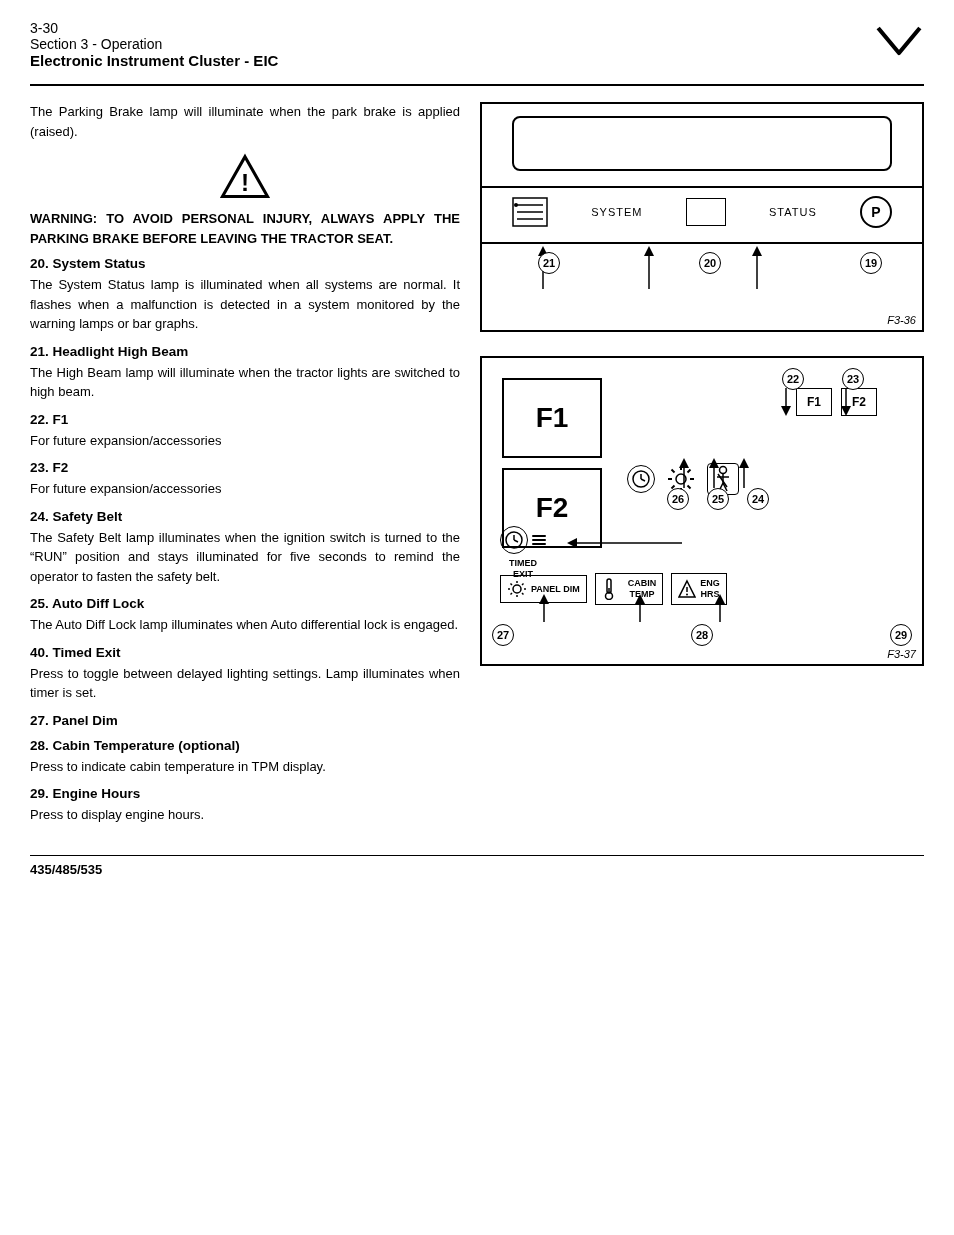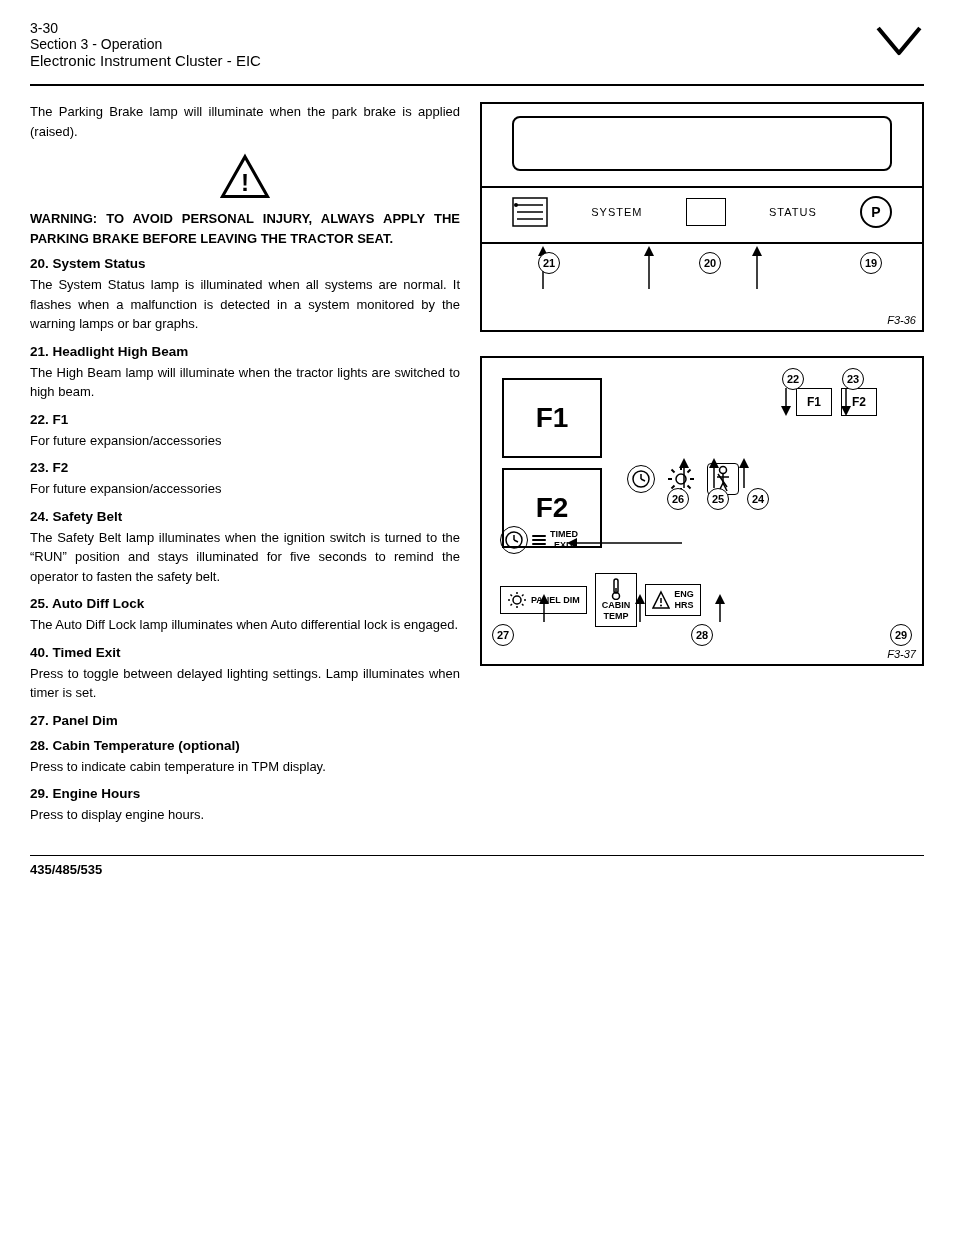--- a/index.html
+++ b/index.html
@@ -19,21 +19,21 @@
     .header {
       display: flex;
       justify-content: space-between;
       align-items: flex-start;
       border-bottom: 2px solid #000;
       padding-bottom: 15px;
       margin-bottom: 16px;
     }
     .header-left .page-num { font-size: 14px; font-weight: normal; }
     .header-left .section { font-size: 14px; }
-    .header-left .title { font-size: 15px; font-weight: normal; }
+    .header-left .title { font-size: 15px; font-weight: bold; }
     .header-right {
       width: 60px;
       height: 40px;
       display: flex;
       align-items: center;
       justify-content: flex-end;
     }
     .brand-logo {
       width: 50px;
       height: 35px;
@@ -531,21 +531,21 @@
           </svg>
           <svg style="position:absolute; top:100px; left:222px; width:20px; height:35px;" viewBox="0 0 20 35">
             <line x1="10" y1="30" x2="10" y2="5" stroke="#000" stroke-width="1.5"></line>
             <polygon points="10,0 5,10 15,10" fill="#000"></polygon>
           </svg>
           <svg style="position:absolute; top:100px; left:252px; width:20px; height:35px;" viewBox="0 0 20 35">
             <line x1="10" y1="30" x2="10" y2="5" stroke="#000" stroke-width="1.5"></line>
             <polygon points="10,0 5,10 15,10" fill="#000"></polygon>
           </svg>
 
-          <div style="position:absolute; top:168px; left:18px; display:flex; align-items:center; gap:4px;">
+          <div style="position:absolute; top:168px; left:18px; display:flex; align-items:center; gap:4px;flex-direction:column;">
 
             <div style="display:flex; align-items:center; gap:2px;">
               <div class="icon-circle-small">
                 <svg width="20" height="20" viewBox="0 0 20 20">
                   <circle cx="10" cy="10" r="8" fill="none" stroke="#000" stroke-width="1.5"></circle>
                   <line x1="10" y1="10" x2="10" y2="5" stroke="#000" stroke-width="1.5"></line>
                   <line x1="10" y1="10" x2="14" y2="12" stroke="#000" stroke-width="1.5"></line>
                 </svg>
               </div>
               <div class="timed-lines-icon">
@@ -575,21 +575,21 @@
                 <line x1="1" y1="9" x2="3" y2="9" stroke="#000" stroke-width="1.5"></line>
                 <line x1="17" y1="9" x2="19" y2="9" stroke="#000" stroke-width="1.5"></line>
                 <line x1="3.5" y1="3.5" x2="5" y2="5" stroke="#000" stroke-width="1.5"></line>
                 <line x1="15" y1="13" x2="16.5" y2="14.5" stroke="#000" stroke-width="1.5"></line>
                 <line x1="16.5" y1="3.5" x2="15" y2="5" stroke="#000" stroke-width="1.5"></line>
                 <line x1="5" y1="13" x2="3.5" y2="14.5" stroke="#000" stroke-width="1.5"></line>
               </svg>
               <span style="font-size:9px; font-weight:bold;">PANEL DIM</span>
             </div>
 
-            <div style="display:flex; align-items:center; border:1.5px solid #000; padding:4px 6px; gap:0;flex-direction:column;">
+            <div style="display:flex; border:1.5px solid #000; padding:4px 6px; gap:12px;">
               <svg width="14" height="22" viewBox="0 0 14 22">
                 <rect x="5" y="1" width="4" height="14" rx="2" fill="none" stroke="#000" stroke-width="1.5"></rect>
                 <circle cx="7" cy="18" r="3.5" fill="none" stroke="#000" stroke-width="1.5"></circle>
                 <line x1="7" y1="15" x2="7" y2="10" stroke="#000" stroke-width="1.5"></line>
               </svg>
               <span style="font-size:9px; font-weight:bold; text-align:center; line-height:1.2;">CABIN<br>TEMP</span>
             </div>
 
             <div style="display:flex; align-items:center; border:1.5px solid #000; padding:4px 6px; gap:4px;">
               <svg width="18" height="20" viewBox="0 0 18 20">

